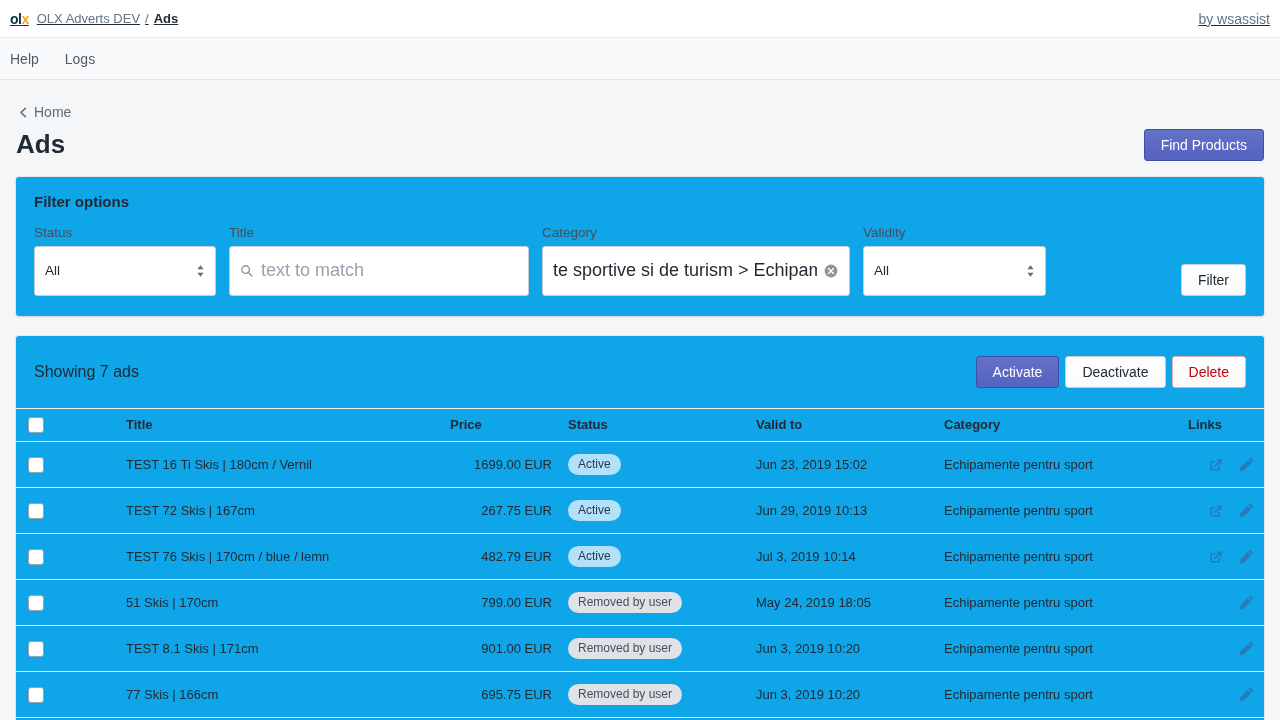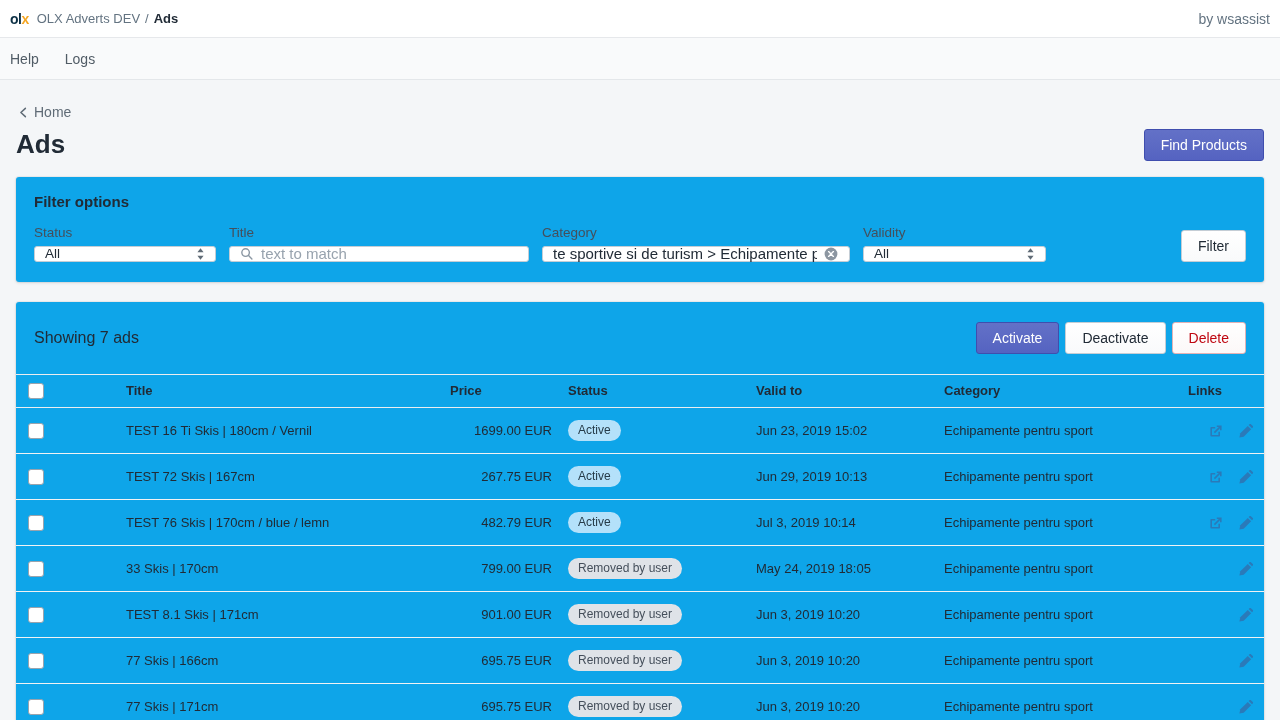--- a/index.html
+++ b/index.html
@@ -9,20 +9,21 @@
     font-family: "Liberation Sans", sans-serif;
     background: #f4f6f8;
     color: #212b36;
     font-size: 14px;
   }
   
   .topbar {
     height: 38px; background: #ffffff; border-bottom: 1px solid #e6e8eb;
     display: flex; align-items: center; justify-content: space-between;
     padding: 0 10px;
+    text-decoration: underline;
   }
   .topbar-left { display: flex; align-items: center; gap: 8px; }
   .logo { font-weight: 700; font-size: 14px; letter-spacing: -0.5px; }
   .logo .lo-ol { color: #0b2f44; }
   .logo .lo-x { color: #f5a623; }
   .crumb { font-size: 13px; color: #637381; display: flex; gap: 5px; align-items: center; }
   .crumb .crumb-page { color: #212b36; font-weight: 600; }
   .topbar-user { font-size: 14px; color: #637381; }
   
   .navbar {
@@ -58,27 +59,27 @@
   
   .card {
     background: #0ea5e9; border-radius: 3px;
     box-shadow: 0 0 0 1px rgba(63,63,68,0.05), 0 1px 3px 0 rgba(63,63,68,0.15);
   }
   .filter-card { margin-top: 16px; padding: 16px 18px 20px; }
   .filter-heading { font-size: 15px; font-weight: 700; color: #212b36; margin-bottom: 15px; }
   .filter-row { display: flex; align-items: flex-end; gap: 13px; }
   .field label { display: block; font-size: 13.5px; color: #454f5b; margin-bottom: 6px; }
   .control {
-    height: 16px; border: 1px solid #c4cdd5; border-radius: 3px; background: #fff;
+    height: 50px; border: 1px solid #c4cdd5; border-radius: 3px; background: #fff;
     display: flex; align-items: center; padding: 0 10px; font-size: 13.5px; color: #212b36;
   }
   .select { justify-content: space-between; cursor: pointer; }
   .control input {
     border: none; outline: none; flex: 1; min-width: 0; font-family: inherit;
-    font-size: 15px; color: #212b36; background: transparent;
+    font-size: 18px; color: #212b36; background: transparent;
   }
   .control input::placeholder { color: #98a3ae; }
   .clear-btn { border: none; background: none; cursor: pointer; display: flex; padding: 0; margin-left: 6px; }
   .filter-btn { margin-left: auto; }
   
   .table-card { margin-top: 20px; padding-bottom: 0; }
   .table-top { display: flex; align-items: center; justify-content: space-between; padding: 20px 18px; }
   .table-top .summary { font-size: 16px; color: #212b36; }
   .actions { display: flex; gap: 6px; justify-content: flex-end; }
   table.ads { width: 100%; border-collapse: collapse; table-layout: fixed; font-size: 13px; }
@@ -293,21 +294,21 @@
             <span class="icon-btn">
                 <svg width="16" height="16" viewBox="0 0 20 20" fill="#2a7ab9">
                   <path d="M12.2 3.6l4.2 4.2-9.3 9.3-5.3 1.1 1.1-5.3 9.3-9.3z"></path>
                   <path d="M13.3 2.5l1-1c.5-.5 1.3-.5 1.8 0l2.4 2.4c.5.5.5 1.3 0 1.8l-1 1-4.2-4.2z"></path>
                 </svg>
               </span>
           </td>
         </tr>
         <tr>
           <td class="col-check-cell"><span class="checkbox"></span></td>
-          <td class="cell-title">33 Skis | 170cm</td>
+          <td class="cell-title">51 Skis | 170cm</td>
           <td class="cell-right">799.00 EUR</td>
           <td class="cell-pl16"><span class="badge badge--removed">Removed by user</span></td>
           <td class="cell-pl16">May 24, 2019 18:05</td>
           <td class="cell-pl16">Echipamente pentru sport</td>
           <td class="cell-links">
             <span class="icon-btn">
                 <svg width="16" height="16" viewBox="0 0 20 20" fill="#2a7ab9">
                   <path d="M12.2 3.6l4.2 4.2-9.3 9.3-5.3 1.1 1.1-5.3 9.3-9.3z"></path>
                   <path d="M13.3 2.5l1-1c.5-.5 1.3-.5 1.8 0l2.4 2.4c.5.5.5 1.3 0 1.8l-1 1-4.2-4.2z"></path>
                 </svg>

